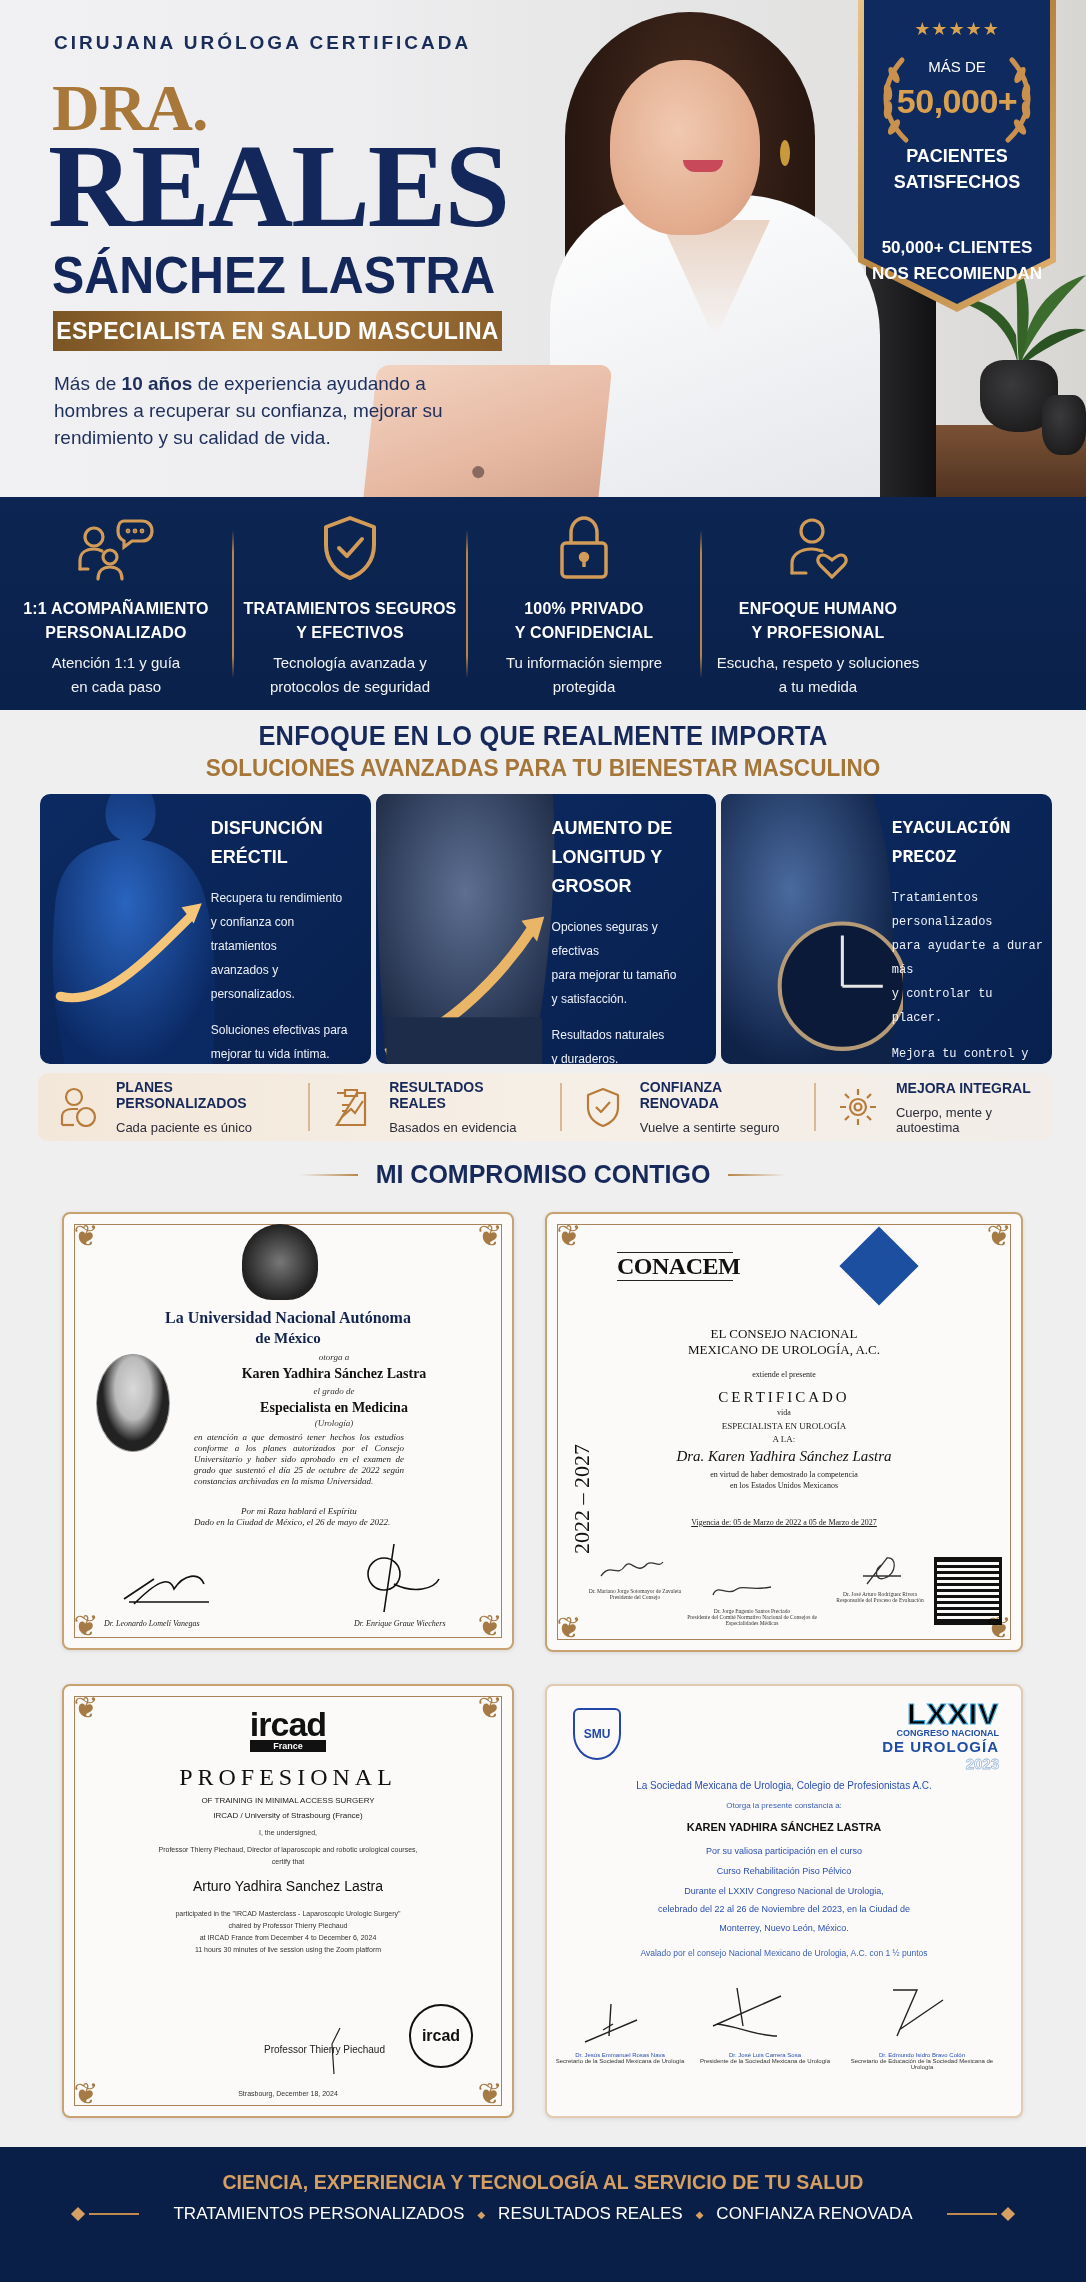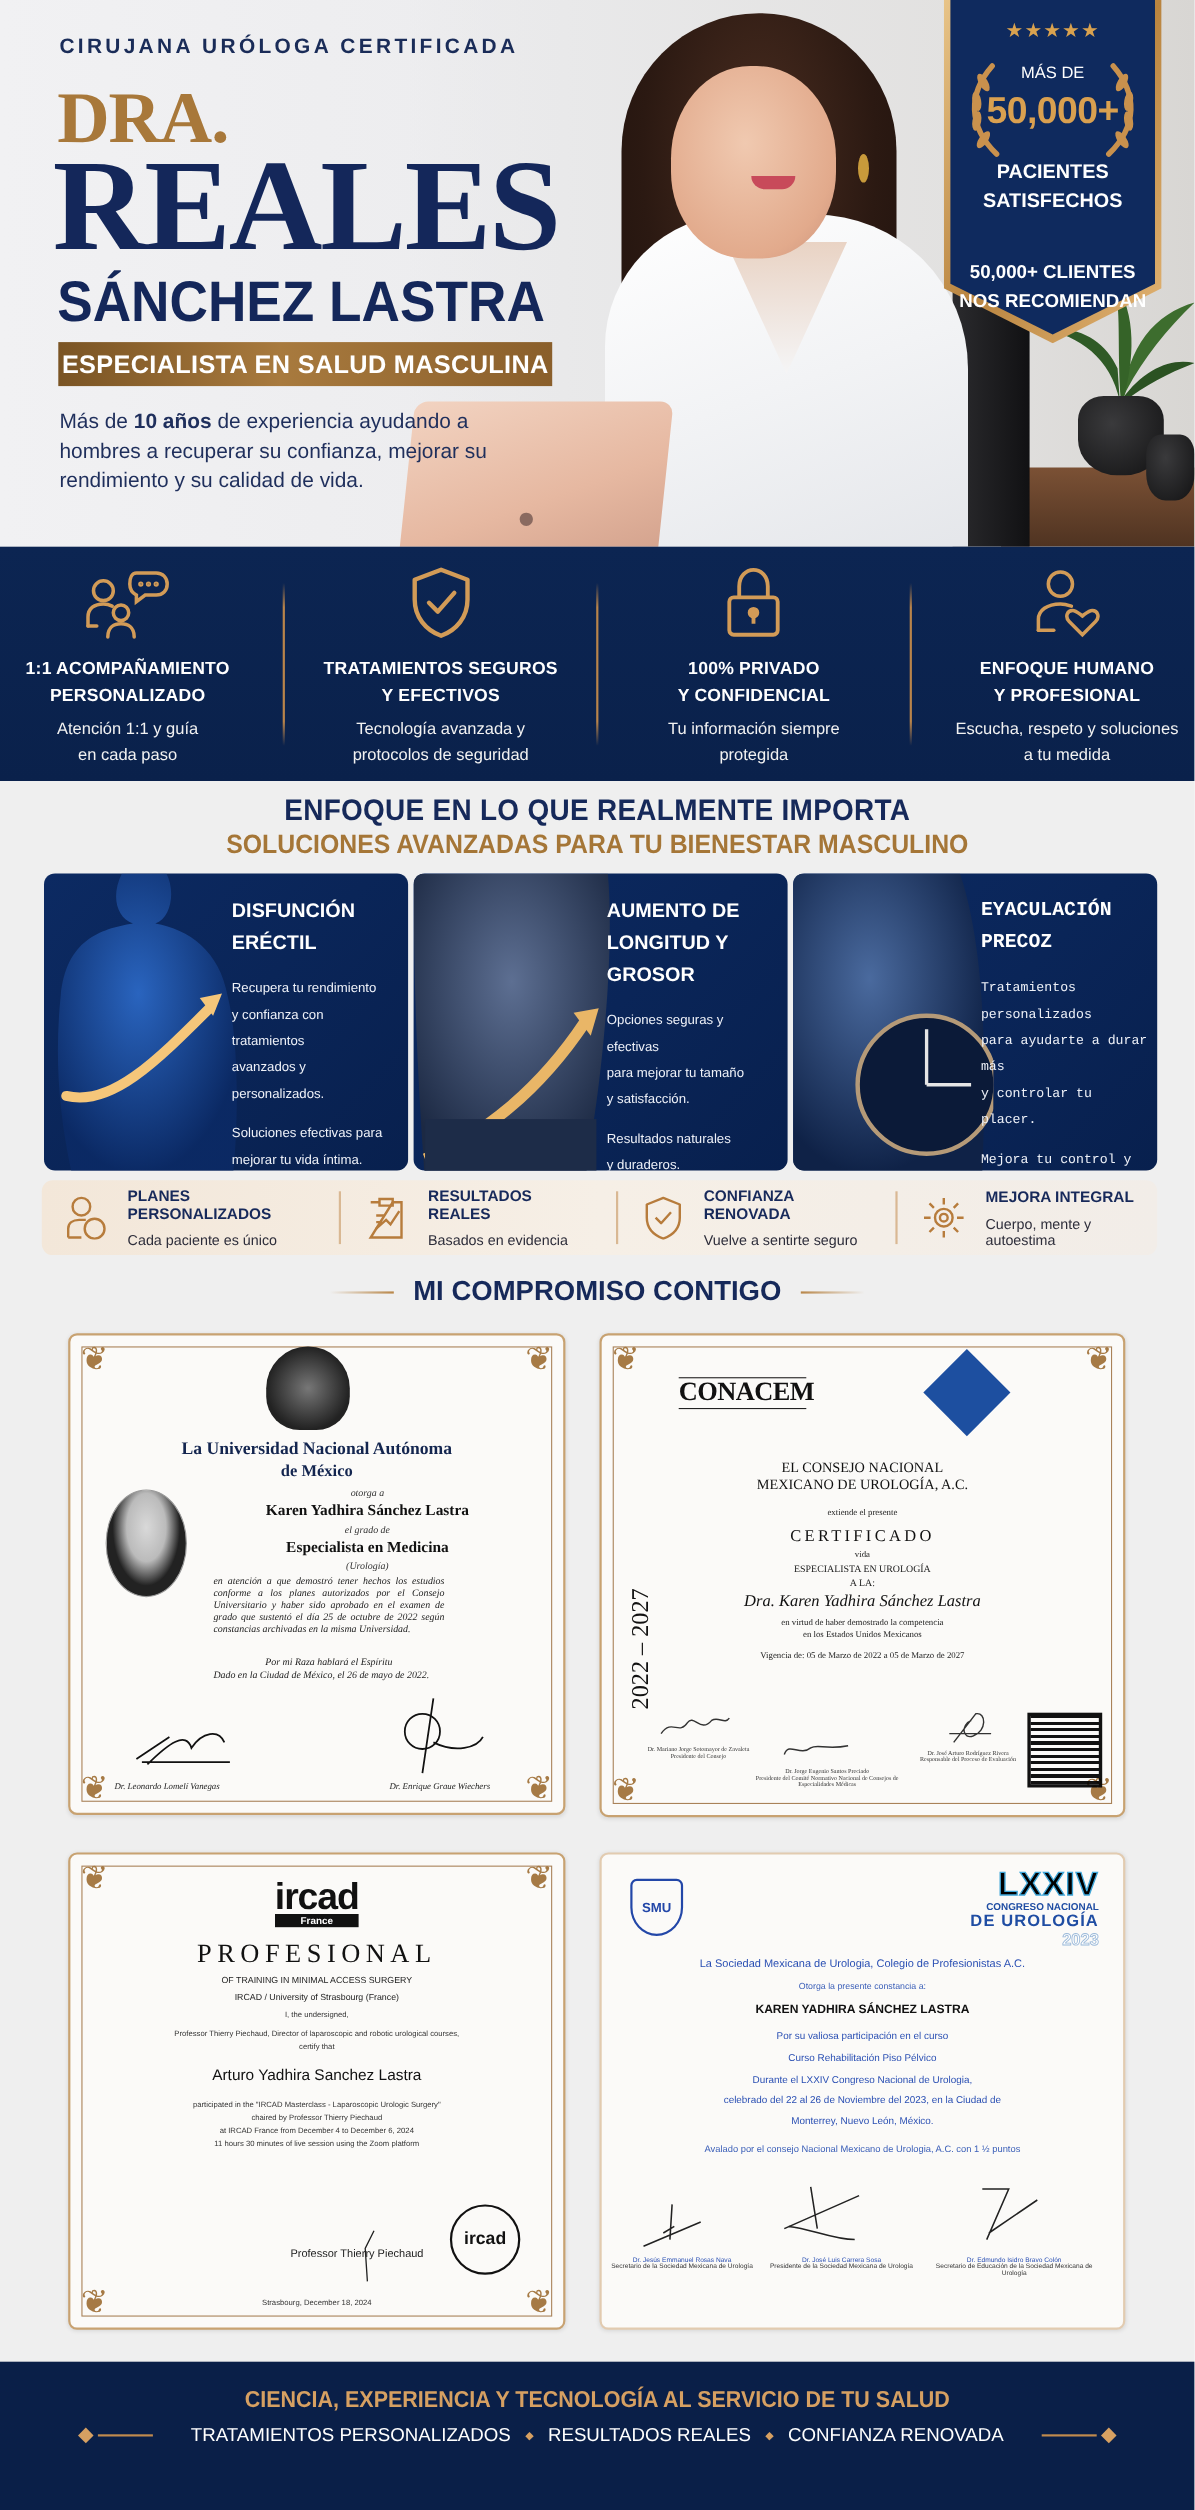--- a/index.html
+++ b/index.html
@@ -38,21 +38,21 @@
   .badge { position: absolute; left: 858px; top: 0; width: 198px; height: 312px; }
   .badge svg { position: absolute; inset: 0; }
   .badge .t { position: absolute; left: 0; width: 198px; text-align: center; color: #fff; font-weight: 700; }
   .badge .stars { top: 18px; color: #d9a24f; font-size: 18px; letter-spacing: 1px; }
   .badge .mas { top: 58px; font-size: 15px; font-weight: 400; }
   .badge .num { top: 82px; font-size: 34px; color: #d9a050; letter-spacing: -0.5px; }
   .badge .pac { top: 143px; font-size: 18px; line-height: 26px; }
   .badge .rec { top: 210px; font-size: 17px; line-height: 26px; font-weight: 700; margin-top: 25px; }
 
   
-  .features { position: absolute; left: 0; top: 497px; width: 1086px; height: 213px; background: linear-gradient(180deg, #0c2552 0%, #0a214b 100%); display: flex; justify-content: space-between; }
+  .features { position: absolute; left: 0; top: 497px; width: 1086px; height: 213px; background: linear-gradient(180deg, #0c2552 0%, #0a214b 100%); display: flex; justify-content: flex-start; }
   .feat { width: 232px; position: relative; text-align: center; color: #fff; padding-top: 16px; }
   .feat .ico { height: 70px; display: flex; justify-content: center; align-items: center; margin-bottom: 14px; }
   .feat .ttl { font-size: 16px; font-weight: 700; line-height: 24px; letter-spacing: 0.2px; }
   .feat .sub { font-size: 15px; line-height: 24px; margin-top: 6px; color: #f2f2f2; }
   .feat-sep { width: 2px; height: 148px; margin-top: 33px; background: linear-gradient(180deg, rgba(193,139,72,0) 0%, #b9844a 15%, #b9844a 85%, rgba(193,139,72,0)); }
 
   
   .focus-title { position: absolute; left: 0; top: 721px; width: 1086px; text-align: center; font-size: 27px; font-weight: 700; color: #16295a; letter-spacing: 0.3px; transform: scaleX(0.94); }
   .focus-sub { position: absolute; left: 0; top: 754px; width: 1086px; text-align: center; font-size: 24px; font-weight: 700; color: #a57637; transform: scaleX(0.94); }
 
@@ -383,21 +383,21 @@
   <div class="c serif" style="top:112px;font-size:13px;color:#111;">EL CONSEJO NACIONAL</div>
   <div class="c serif" style="top:128px;font-size:13px;color:#111;">MEXICANO DE UROLOGÍA, A.C.</div>
   <div class="c serif" style="top:156px;font-size:8px;color:#222;">extiende el presente</div>
   <div class="c serif" style="top:175px;font-size:15px;letter-spacing:3px;color:#111;">CERTIFICADO</div>
   <div class="c serif" style="top:194px;font-size:8px;color:#222;">vida</div>
   <div class="c serif" style="top:207px;font-size:9px;color:#222;">ESPECIALISTA EN UROLOGÍA</div>
   <div class="c serif" style="top:220px;font-size:9px;color:#222;">A LA:</div>
   <div class="c serif" style="top:234px;font-size:15px;font-style:italic;color:#111;">Dra. Karen Yadhira Sánchez Lastra</div>
   <div class="c serif" style="top:256px;font-size:8px;color:#222;">en virtud de haber demostrado la competencia</div>
   <div class="c serif" style="top:267px;font-size:8px;color:#222;">en los Estados Unidos Mexicanos</div>
-  <div class="c serif" style="top:286px;font-size:8px;color:#222;">Vigencia de: 05 de Marzo de 2022 a 05 de Marzo de 2027</div>
+  <div class="c serif" style="top:304px;font-size:8px;color:#222;text-decoration:underline;">Vigencia de: 05 de Marzo de 2022 a 05 de Marzo de 2027</div>
   <svg style="position:absolute;left:50px;top:340px;" width="70" height="28">
       <path d="M4 22 C14 8 20 24 28 12 C34 4 40 22 50 10 C56 6 62 14 66 8" stroke="#333" stroke-width="1.3" fill="none"></path>
     </svg>
   <div class="serif" style="position:absolute;left:28px;top:374px;width:120px;text-align:center;font-size:5.5px;color:#333;"><span>Dr. Mariano Jorge Sotomayor de Zavaleta</span><br><span>Presidente del Consejo</span></div>
   <svg style="position:absolute;left:160px;top:365px;" width="70" height="24">
       <path d="M6 16 C10 4 20 18 30 10 C36 6 44 12 64 8" stroke="#333" stroke-width="1.3" fill="none"></path>
     </svg>
   <div class="serif" style="position:absolute;left:130px;top:394px;width:150px;text-align:center;font-size:5.5px;color:#333;"><span>Dr. Jorge Eugenio Santos Preciado</span><br><span>Presidente del Comité Normativo Nacional de Consejos de Especialidades Médicas</span></div>
   <svg style="position:absolute;left:310px;top:340px;" width="50" height="36">
       <path d="M10 30 L30 4 C40 2 40 20 28 24 C18 28 16 14 26 10 M6 22 H44" stroke="#333" stroke-width="1.3" fill="none"></path>

